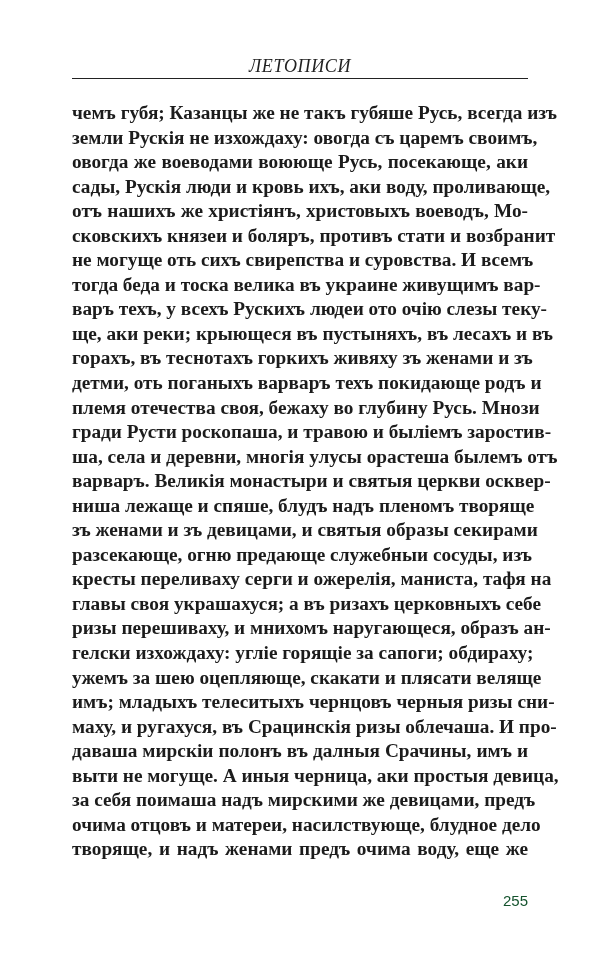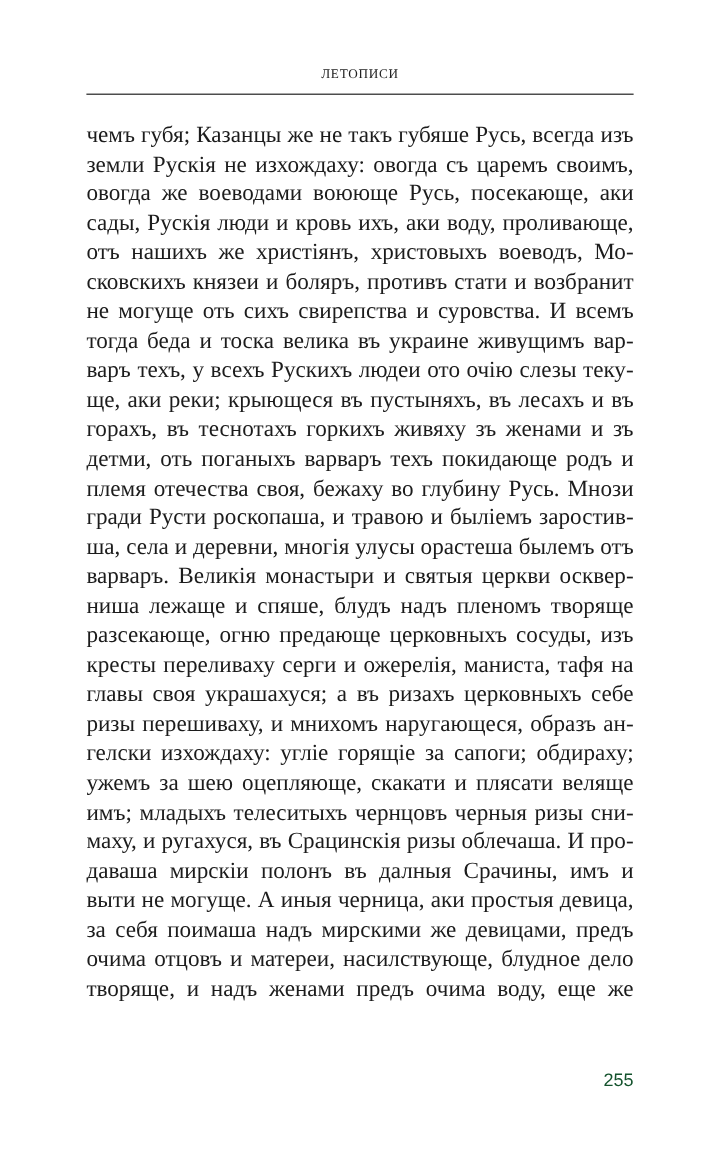--- a/index.html
+++ b/index.html
@@ -14,21 +14,22 @@
       overflow: hidden;
       color: #1e1e1e;
     }
     .running-head {
       position: absolute;
       left: 72px;
       top: 56px;
       width: 456px;
       text-align: center;
       font-family: "Liberation Serif", serif;
-      font-size: 11px;
+      font-style: italic;
+      font-size: 18px;
       letter-spacing: 0.6px;
       color: #222;
     }
     .head-rule {
       position: absolute;
       left: 72px;
       top: 78px;
       width: 456px;
       height: 0;
       border-top: 1.6px solid #222;
@@ -42,20 +43,21 @@
       font-size: 19.3px;
       line-height: 24.55px;
       color: #1c1c1c;
     }
     .line {
       display: block;
       white-space: nowrap;
       text-align: justify;
       text-align-last: justify;
       height: 24.55px;
+      font-weight: bold;
     }
     .page-number {
       position: absolute;
       left: 480px;
       top: 892px;
       width: 48px;
       text-align: right;
       font-family: "Liberation Sans", sans-serif;
       font-size: 15px;
       color: #14532d;
@@ -78,21 +80,22 @@
   <span class="line">тогда беда и тоска велика въ украине живущимъ вар-</span>
   <span class="line">варъ техъ, у всехъ Рускихъ людеи ото очію слезы теку-</span>
   <span class="line">ще, аки реки; крыющеся въ пустыняхъ, въ лесахъ и въ</span>
   <span class="line">горахъ, въ теснотахъ горкихъ живяху зъ женами и зъ</span>
   <span class="line">детми, оть поганыхъ варваръ техъ покидающе родъ и</span>
   <span class="line">племя отечества своя, бежаху во глубину Русь. Мнози</span>
   <span class="line">гради Русти роскопаша, и травою и быліемъ заростив-</span>
   <span class="line">ша, села и деревни, многія улусы орастеша былемъ отъ</span>
   <span class="line">варваръ. Великія монастыри и святыя церкви осквер-</span>
   <span class="line">ниша лежаще и спяше, блудъ надъ пленомъ творяще</span>
-  <span class="line">разсекающе, огню предающе церковныхъ сосуды, изъ</span>
+  <span class="line">зъ женами и зъ девицами, и святыя образы секирами</span>
+  <span class="line">разсекающе, огню предающе служебныи сосуды, изъ</span>
   <span class="line">кресты переливаху серги и ожерелія, маниста, тафя на</span>
   <span class="line">главы своя украшахуся; а въ ризахъ церковныхъ себе</span>
   <span class="line">ризы перешиваху, и мнихомъ наругающеся, образъ ан-</span>
   <span class="line">гелски изхождаху: угліе горящіе за сапоги; обдираху;</span>
   <span class="line">ужемъ за шею оцепляюще, скакати и плясати веляще</span>
   <span class="line">имъ; младыхъ телеситыхъ чернцовъ черныя ризы сни-</span>
   <span class="line">маху, и ругахуся, въ Срацинскія ризы облечаша. И про-</span>
   <span class="line">даваша мирскіи полонъ въ далныя Срачины, имъ и</span>
   <span class="line">выти не могуще. А иныя черница, аки простыя девица,</span>
   <span class="line">за себя поимаша надъ мирскими же девицами, предъ</span>

